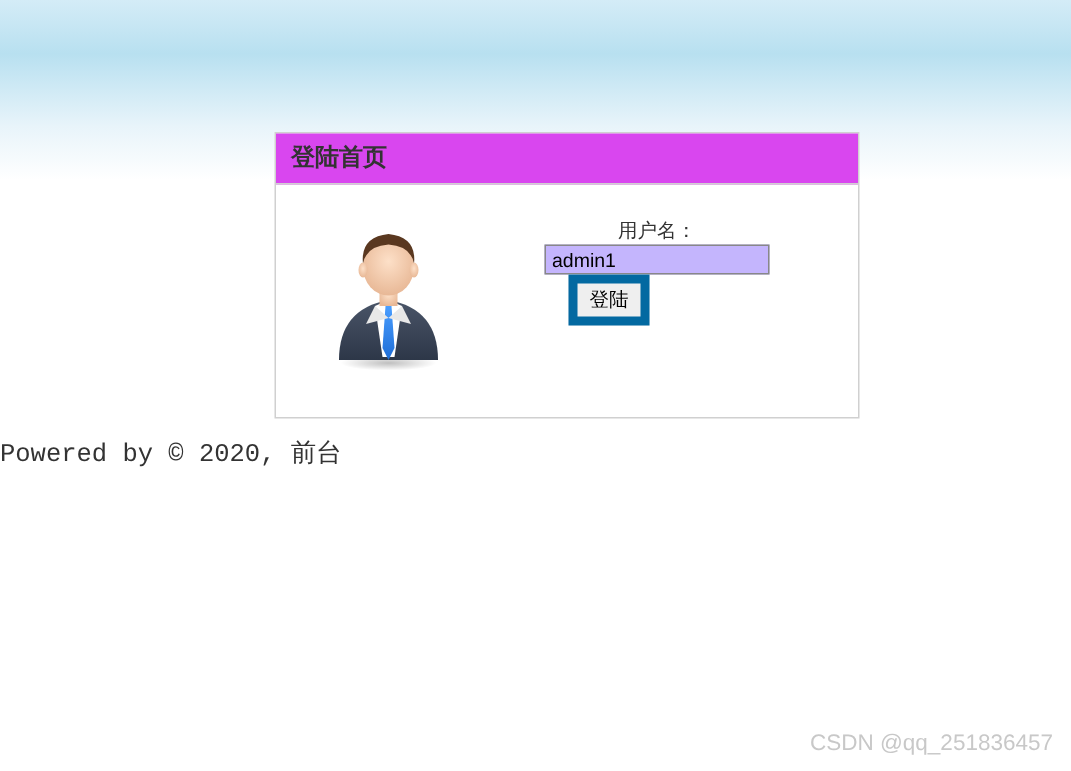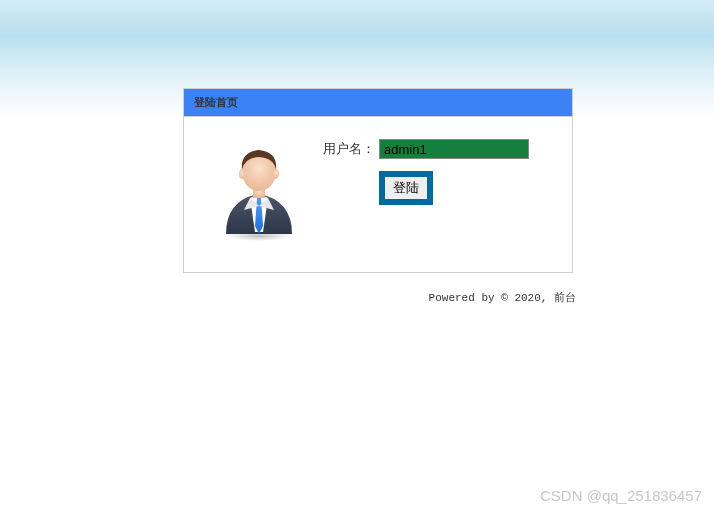--- a/index.html
+++ b/index.html
@@ -19,24 +19,24 @@
     }
     .login-panel {
       position: absolute;
       top: 88px;
       left: 183px;
       width: 390px;
       border: 1px solid #d0d0d0;
       background: #fff;
     }
     .panel-header {
-      background: #3b82f6;
+      background: #d946ef;
       border-bottom: 1px solid #d0d0d0;
       padding: 6px 10px;
-      font-size: 11px;
+      font-size: 16px;
       font-weight: bold;
       color: #333;
     }
     .panel-body {
       padding: 20px 15px 30px 15px;
       display: flex;
       align-items: flex-start;
     }
     .avatar-wrap {
       width: 120px;
@@ -44,57 +44,58 @@
       justify-content: center;
       padding-top: 5px;
     }
     .form-wrap {
       flex: 1;
       padding-top: 2px;
     }
     .form-row {
       display: flex;
       align-items: center;
-      margin-bottom: 12px;
+      margin-bottom: 0;
+      flex-direction: column;
     }
     .form-label {
       width: 60px;
       text-align: right;
       color: #333;
       font-size: 13px;
       padding-right: 4px;
     }
     .text-input {
       width: 150px;
       height: 20px;
       border: 1px solid #888;
-      background: #15803d;
+      background: #c4b5fd;
       padding: 0 4px;
       font-size: 13px;
       font-family: inherit;
     }
     .submit-row {
       padding-left: 60px;
     }
     .submit-btn {
       padding: 2px 8px;
       font-size: 13px;
       border: 6px solid #0369a1;
       background: #efefef;
       cursor: pointer;
       font-family: inherit;
     }
     .footer-text {
       position: absolute;
       top: 290px;
       left: 0;
       width: 576px;
-      text-align: right;
+      text-align: left;
       font-family: "Courier New", monospace;
-      font-size: 11px;
+      font-size: 17px;
       color: #333;
     }
     .watermark {
       position: absolute;
       bottom: 10px;
       right: 12px;
       color: #c8c8c8;
       font-size: 15px;
       font-family: Arial, sans-serif;
     }

